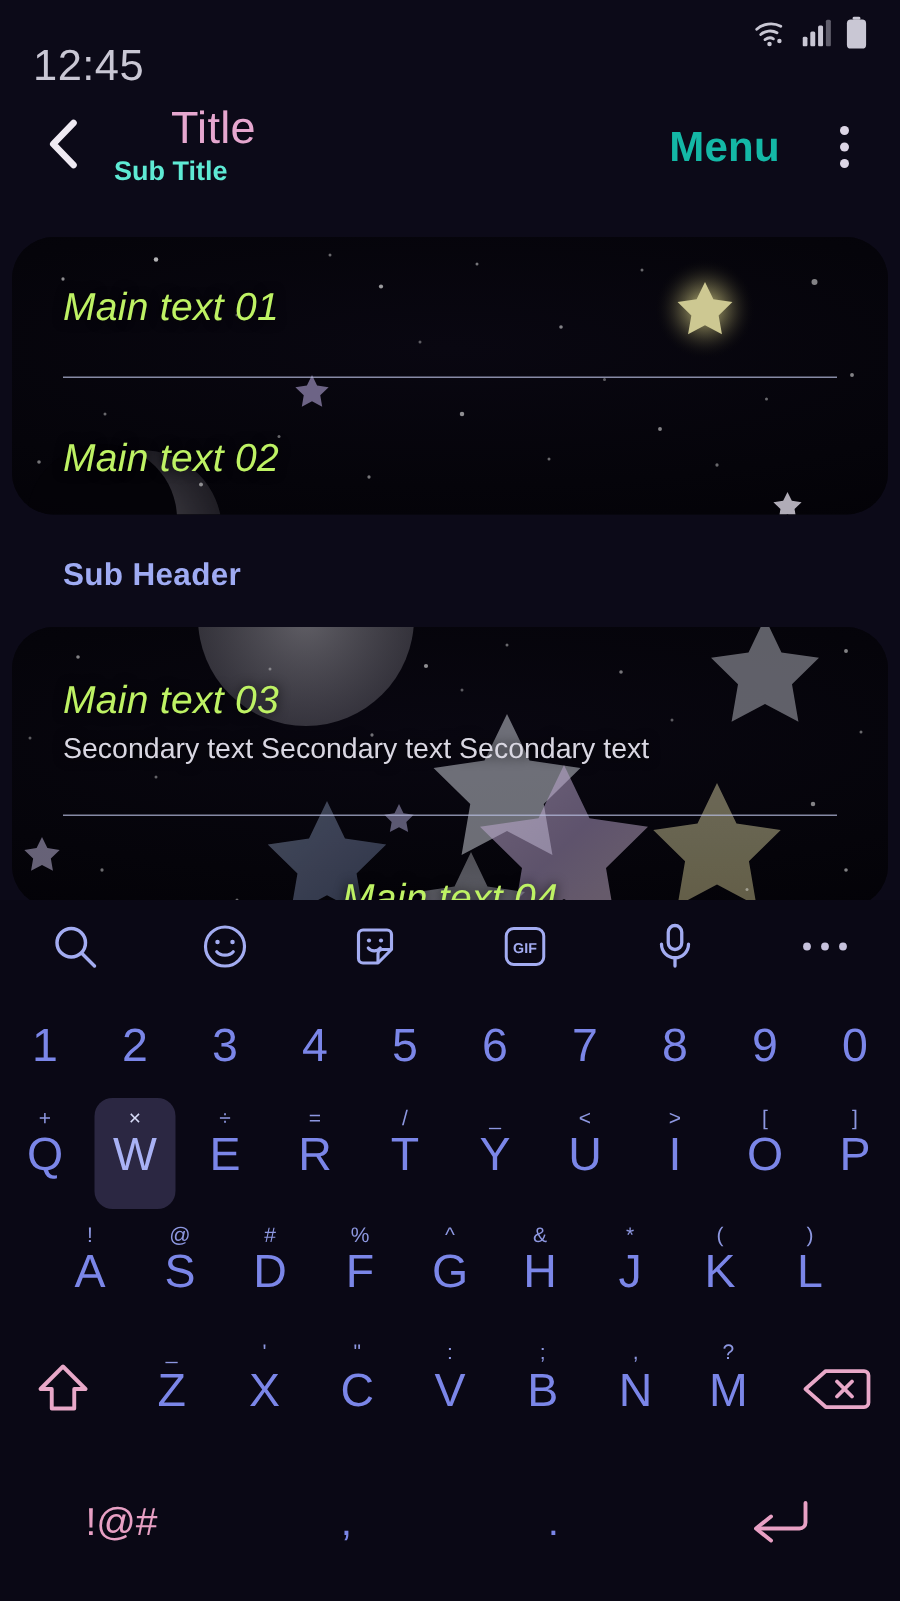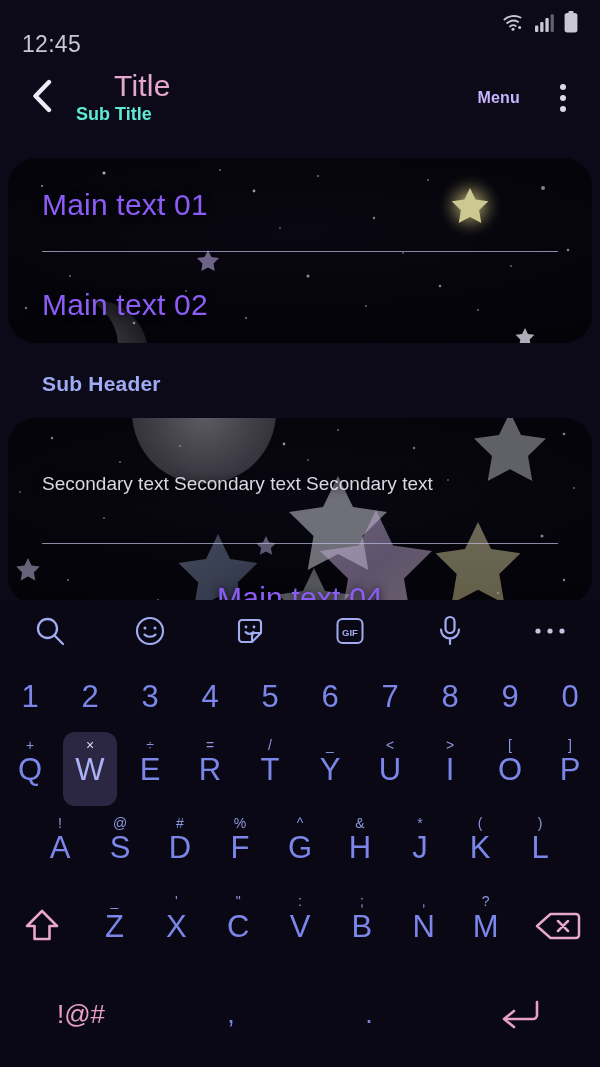--- a/index.html
+++ b/index.html
@@ -10,41 +10,41 @@
     background:#0c0a18;
     -webkit-font-smoothing:antialiased;
   }
 
   
   .statusbar{
     position:absolute; left:0; top:0; width:600px; height:48px;
     display:flex; align-items:center; justify-content:space-between;
     padding:0 22px;
   }
-  .status-time{ font-size:23px; color:#c9c7d4; letter-spacing:.3px;margin-top:40px; }
+  .status-time{ font-size:29px; color:#c9c7d4; letter-spacing:.3px;margin-top:40px; }
   .status-icons{ display:flex; align-items:center; gap:9px; }
   .si{ display:block; }
 
   
   .appbar{
     position:absolute; left:0; top:48px; width:600px; height:100px;
     display:flex; align-items:center;
   }
   .back-btn{
     width:56px; height:56px; margin-left:14px;
     display:flex; align-items:center; justify-content:center;
   }
   .titles{ margin-left:6px; display:flex; flex-direction:column; justify-content:center; }
   .title{ font-size:30px; color:#e6a7cf; line-height:1.08; letter-spacing:.2px;margin-left:38px; }
   .subtitle{ font-size:18px; font-weight:bold; color:#5eead4; line-height:1.25; margin-top:1px; }
   .appbar-right{
     margin-left:auto; display:flex; align-items:center; gap:4px; padding-right:12px;
   }
   .menu-btn{
-    font-size:16px; font-weight:bold; color:#c4b5fd;
+    font-size:28px; font-weight:bold; color:#14b8a6;
     padding:12px 14px; letter-spacing:.2px;
   }
   .kebab{
     width:50px; height:56px; display:flex; flex-direction:column;
     align-items:center; justify-content:center; gap:5px;
   }
   .kebab i{ width:6px; height:6px; border-radius:50%; background:#ddd6e6; display:block; }
 
   
   .card{
@@ -60,22 +60,22 @@
     position:absolute; inset:0;
     background:
       radial-gradient(120% 90% at 50% 40%, #090711 0%, #05040a 55%, #020105 100%);
   }
 
   .row{
     position:absolute; left:0; width:100%;
     display:flex; flex-direction:column; justify-content:center;
     padding:0 34px;
   }
-  .main-text{ font-size:30px; color:#8b5cf6; letter-spacing:.2px;
-    text-shadow:0 0 8px rgba(0,0,0,.85); }
+  .main-text{ font-size:26px; color:#bef264; letter-spacing:.2px;
+    text-shadow:0 0 8px rgba(0,0,0,.85);font-style:italic; }
   .secondary-text{ font-size:19px; color:#d9d7e2; margin-top:7px;
     text-shadow:0 0 8px rgba(0,0,0,.85); }
   .divider{
     position:absolute; left:34px; right:34px; height:1px;
     background:#b9bee0; opacity:.72;
   }
 
   
   .sub-header{
     position:absolute; left:42px; top:372px;
@@ -306,20 +306,21 @@
         <circle cx="150" cy="182" r="1" opacity=".4"></circle>
           <circle cx="240" cy="72" r="1.1" opacity=".45"></circle>
         <circle cx="300" cy="42" r="1" opacity=".35"></circle>
           <circle cx="440" cy="62" r="1" opacity=".35"></circle>
         <circle cx="12" cy="74" r="1" opacity=".35"></circle>
           <circle cx="172" cy="28" r="1" opacity=".35"></circle>
       </g>
     </svg>
   </div>
   <div class="row" style="top:0;height:125px;">
+    <div class="main-text">Main text 03</div>
     <div class="secondary-text">Secondary text Secondary text Secondary text</div>
   </div>
   <div class="divider" style="top:125px;"></div>
   <div class="row" style="top:125px;height:110px;text-align:center;">
     <div class="main-text">Main text 04</div>
   </div>
 </div>
 
 <div class="keyboard">
 

